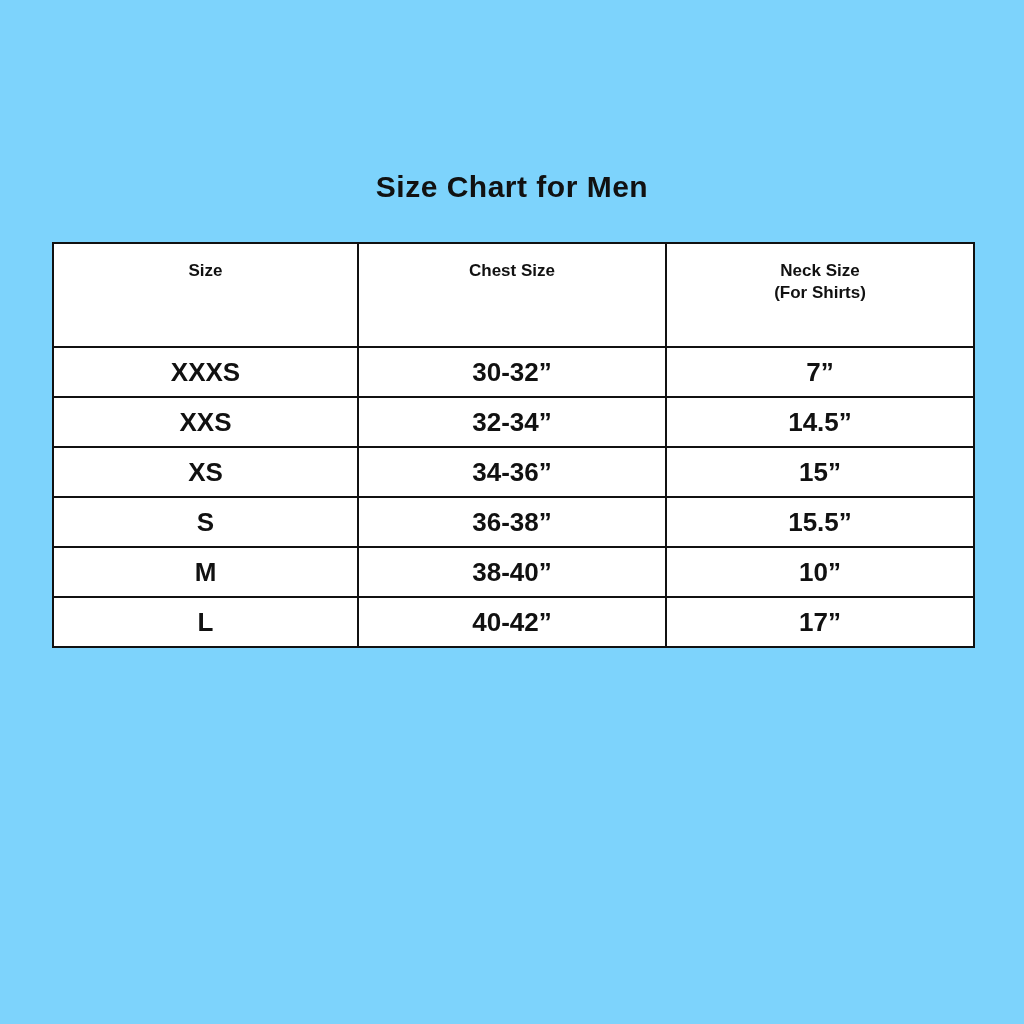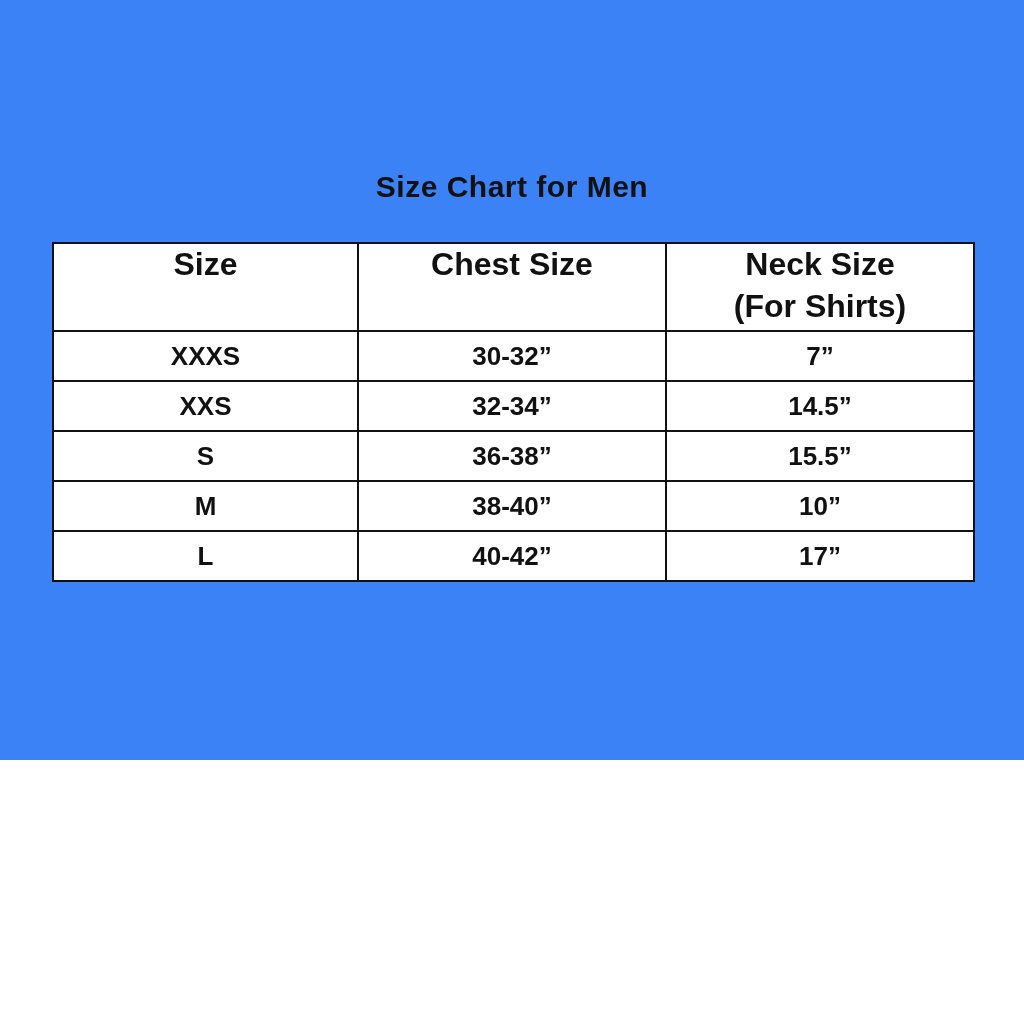--- a/index.html
+++ b/index.html
@@ -7,22 +7,22 @@
     padding: 0;
     background: #ffffff;
     width: 1024px;
     height: 1024px;
     font-family: "Liberation Sans", sans-serif;
     color: #111111;
   }
   .page {
     position: relative;
     width: 1024px;
-    height: 760px;
-    background: #3b82f6;
+    height: 1024px;
+    background: #7dd3fc;
     overflow: hidden;
   }
   .chart-title {
     position: absolute;
     top: 170px;
     left: 0;
     width: 1024px;
     text-align: center;
     font-size: 30px;
     font-weight: bold;
@@ -41,22 +41,23 @@
   table.size-table th,
   table.size-table td {
     border: 2.5px solid #111111;
     text-align: center;
     font-weight: bold;
     color: #111111;
     padding: 0;
   }
   table.size-table th {
     height: 86px;
-    font-size: 32px;
+    font-size: 17px;
     vertical-align: top;
+    padding-top: 16px;
     line-height: 1.3;
   }
   table.size-table td {
     height: 48px;
     font-size: 26px;
     vertical-align: middle;
   }
   col.col-size  { width: 305px; }
   col.col-chest { width: 308px; }
   col.col-neck  { width: 308px; }
@@ -96,20 +97,25 @@
       <td>30-32”</td>
       <td>7”</td>
     </tr>
 
     <tr>
       <td>XXS</td>
       <td>32-34”</td>
       <td>14.5”</td>
     </tr>
 
+    <tr>
+      <td>XS</td>
+      <td>34-36”</td>
+      <td>15”</td>
+    </tr>
 
     <tr>
       <td>S</td>
       <td>36-38”</td>
       <td>15.5”</td>
     </tr>
 
     <tr>
       <td>M</td>
       <td>38-40”</td>

